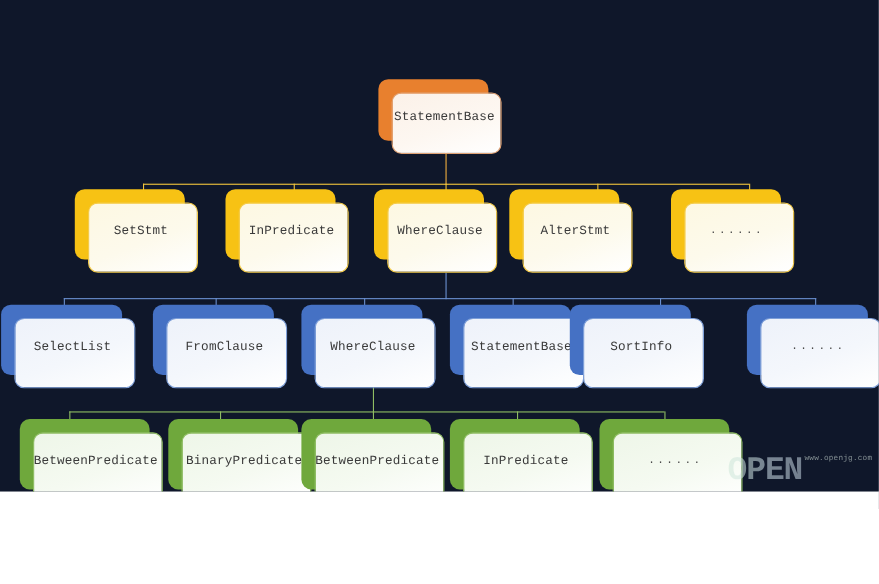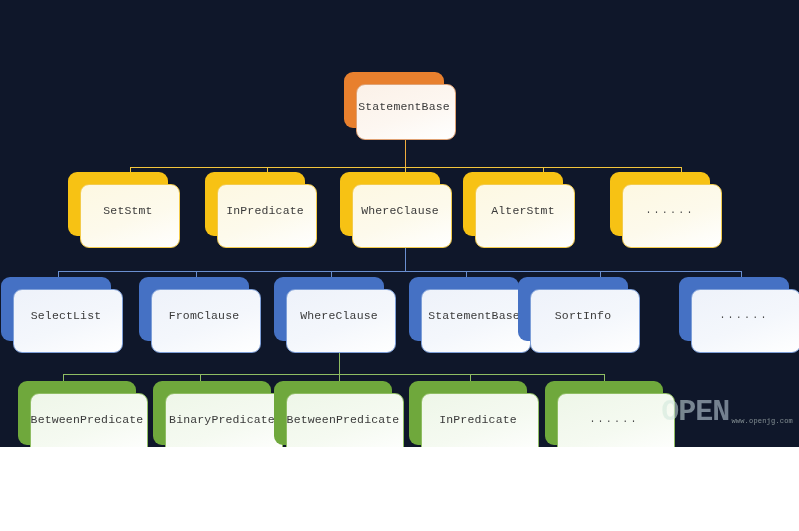--- a/index.html
+++ b/index.html
@@ -80,23 +80,23 @@
   .conn.h { height: 1.4px; }
   .c-orange { background: #f0ad3e; }
   .c-yellow { background: #f3c53c; }
   .c-blue   { background: #6a8fd0; }
   .c-green  { background: #8fbd63; }
 
   
   #watermark {
     position: absolute;
     right: 6px;
-    bottom: 20px;
+    bottom: 4px;
     display: flex;
-    align-items: flex-end;
+    align-items: flex-start;
     opacity: .55;
     user-select: none;
     margin-top: 46px;
   }
   #watermark .wm-open {
     font-size: 30px;
     font-weight: bold;
     letter-spacing: -1px;
     line-height: 1;
     background: linear-gradient(90deg,#cfe8d8 0%,#cfe0ea 55%,#c6d6e2 100%);

